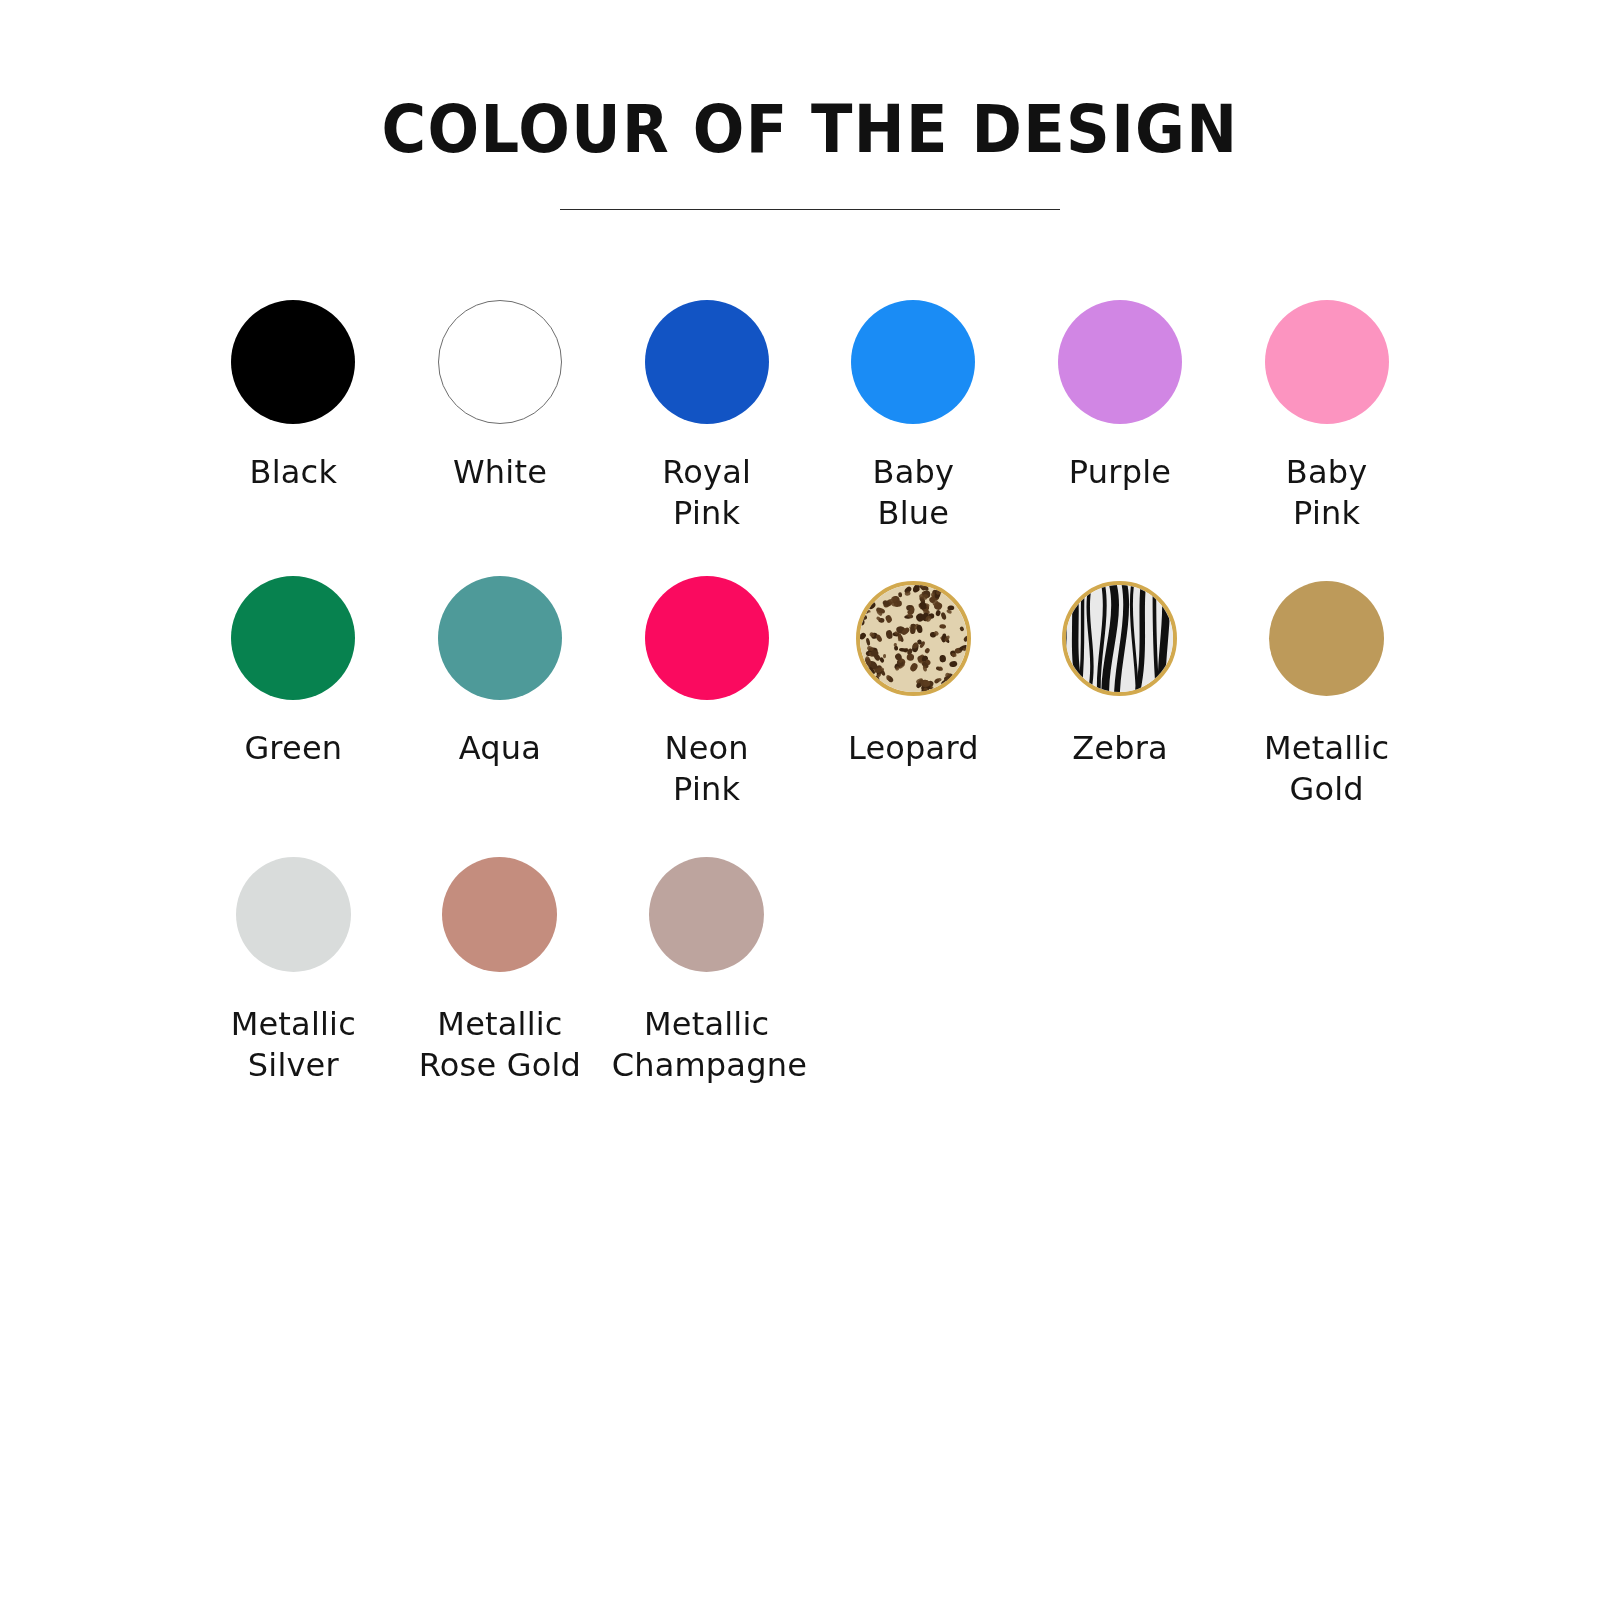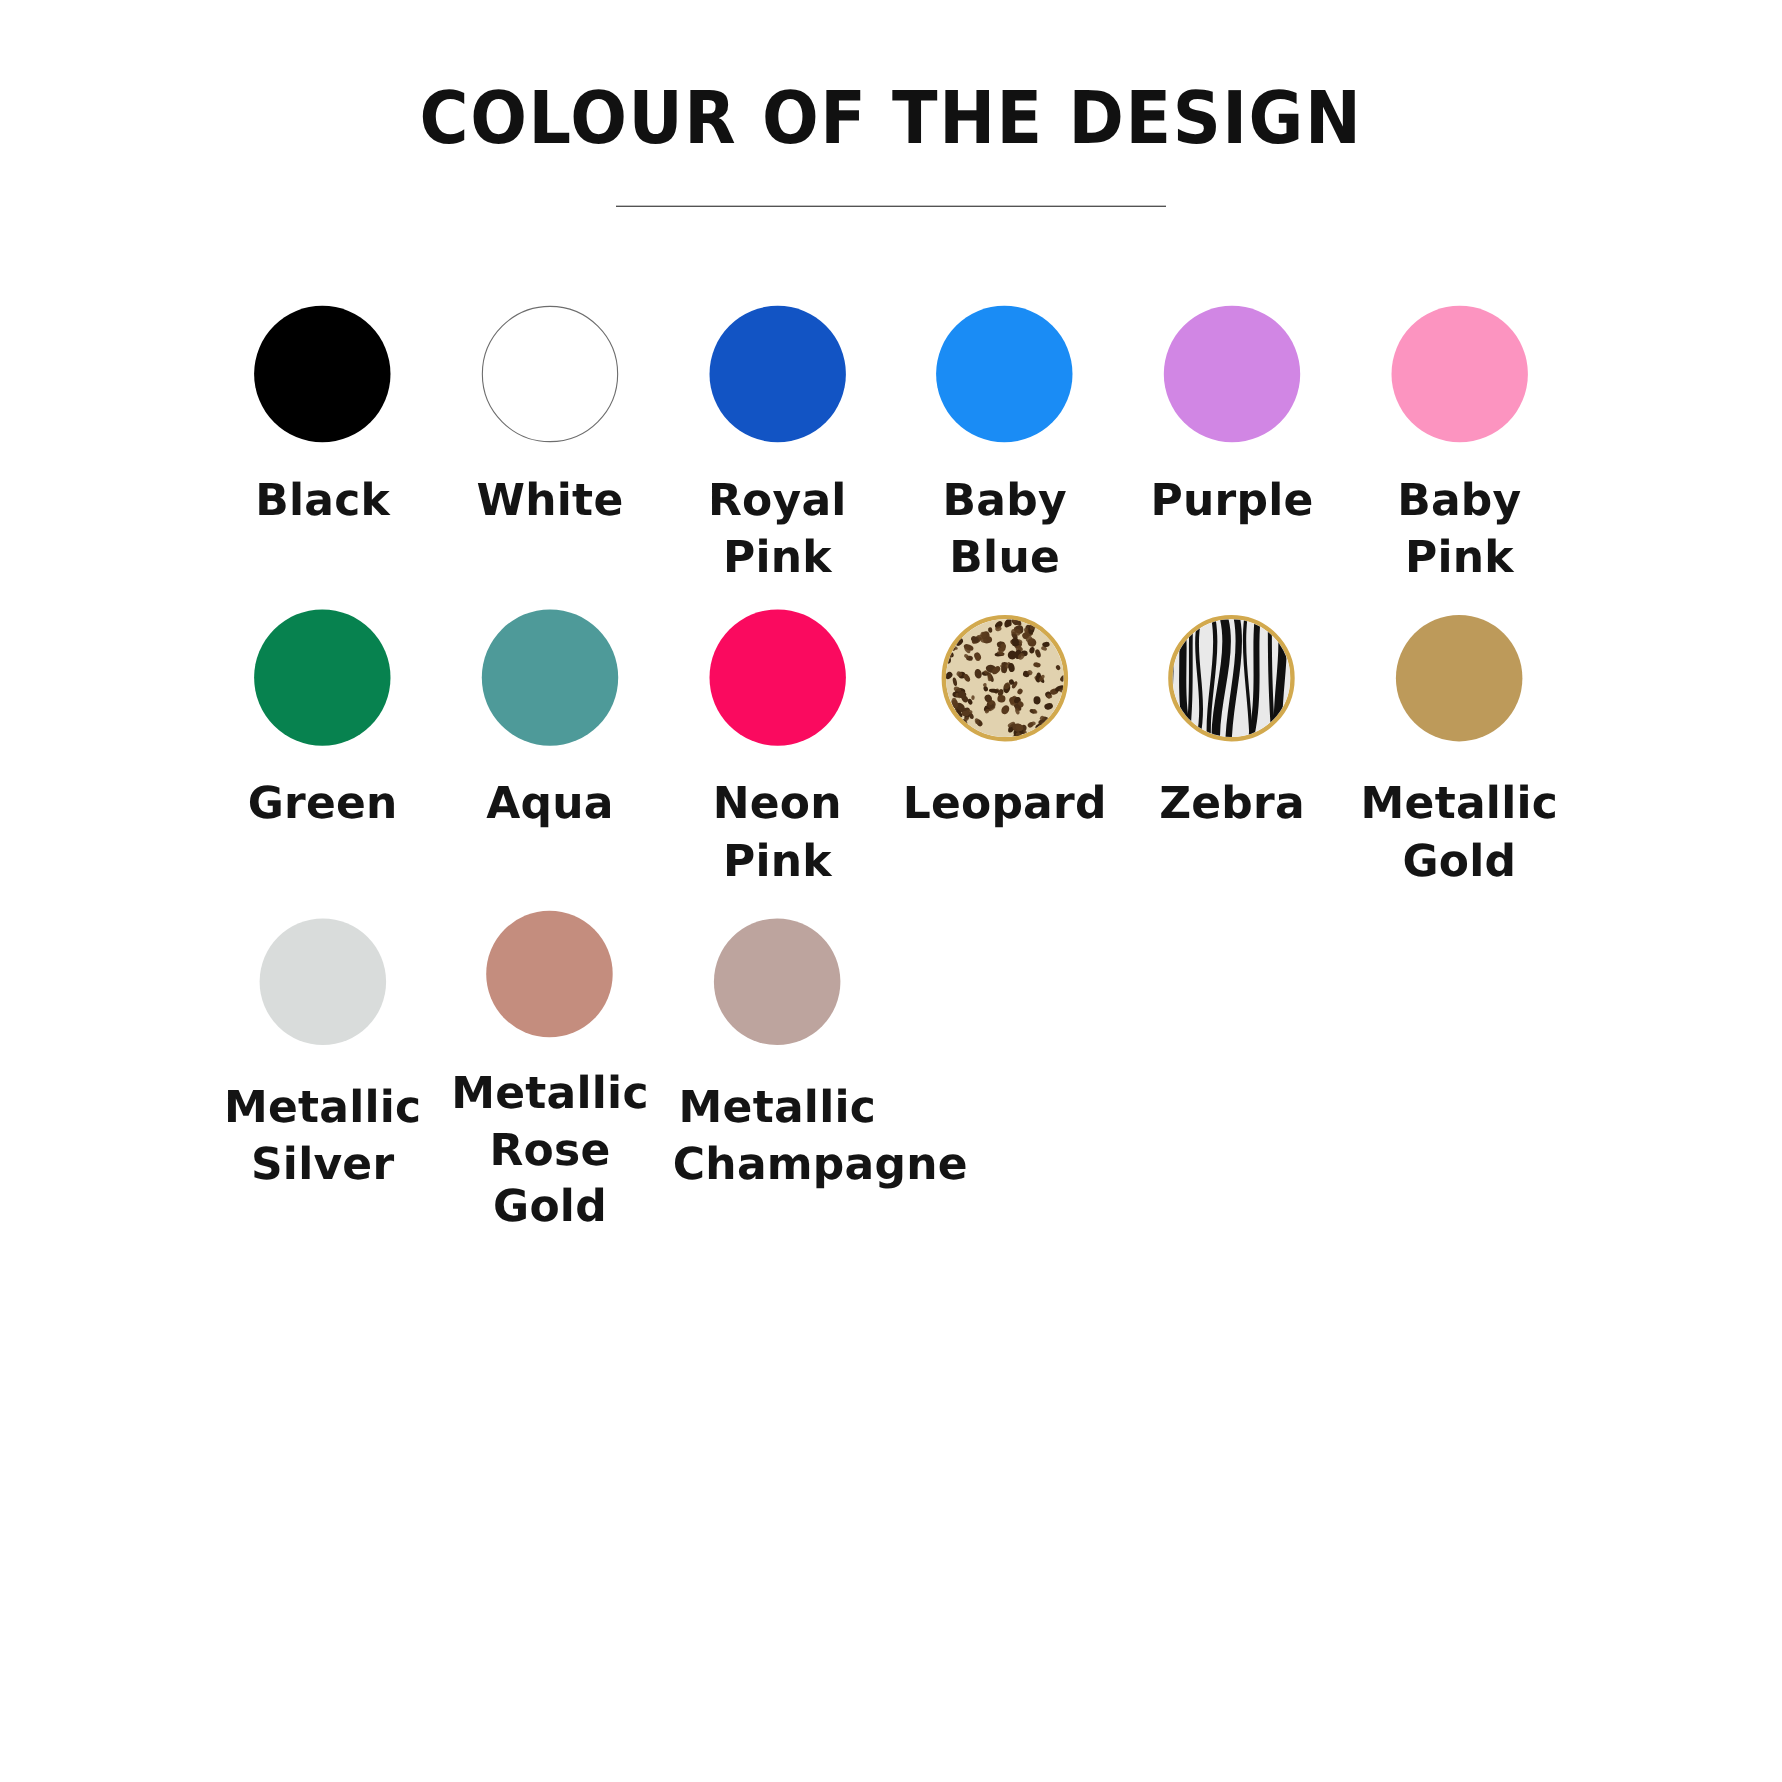--- a/index.html
+++ b/index.html
@@ -16,21 +16,21 @@
   .page {
     position: relative;
     width: 1620px;
     height: 1620px;
     background: #ffffff;
     overflow: hidden;
   }
 
   
   .header {
-    padding-top: 74px;
+    padding-top: 96px;
     text-align: center;
   }
   .page-title {
     font-family: "DejaVu Sans", "Liberation Sans", sans-serif;
     font-size: 66px;
     font-weight: 700;
     letter-spacing: 1.5px;
     color: #111111;
     line-height: 1.02;
     margin: 0;
@@ -86,22 +86,22 @@
     overflow: hidden;
   }
   .swatch-dot svg {
     display: block;
     width: 100%;
     height: 100%;
   }
   .swatch-label {
     margin-top: 26px;
     font-family: "DejaVu Sans", "Liberation Sans", sans-serif;
-    font-size: 40px;
-    font-weight: 700;
+    font-size: 32px;
+    font-weight: 400;
     color: #141414;
     text-align: center;
     line-height: 1.28;
     letter-spacing: 0.2px;
     max-width: 190px;
     white-space: pre-line;
   }
 </style>
 </head>
 <body>

